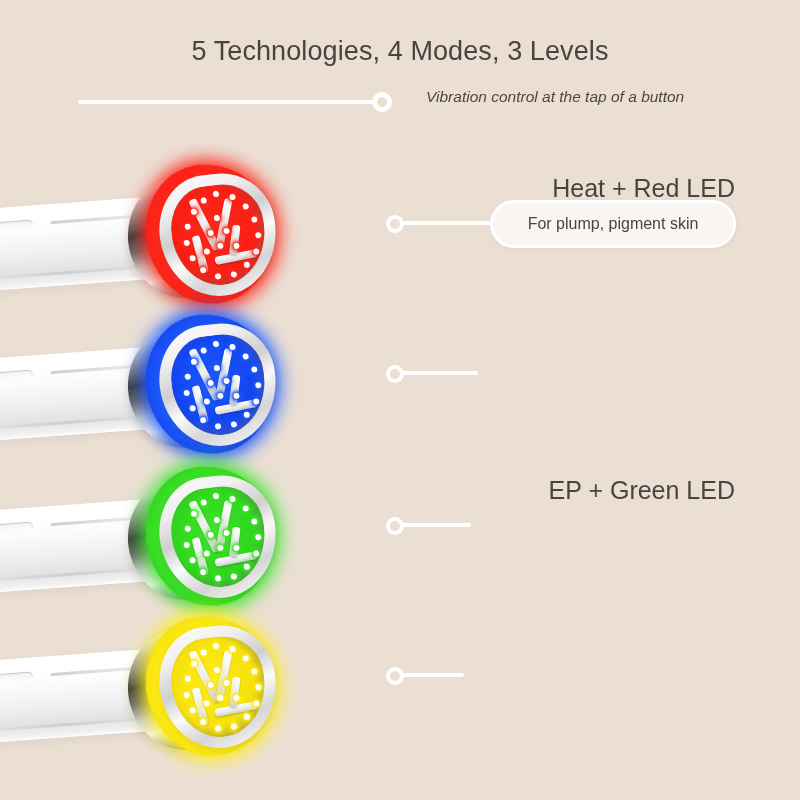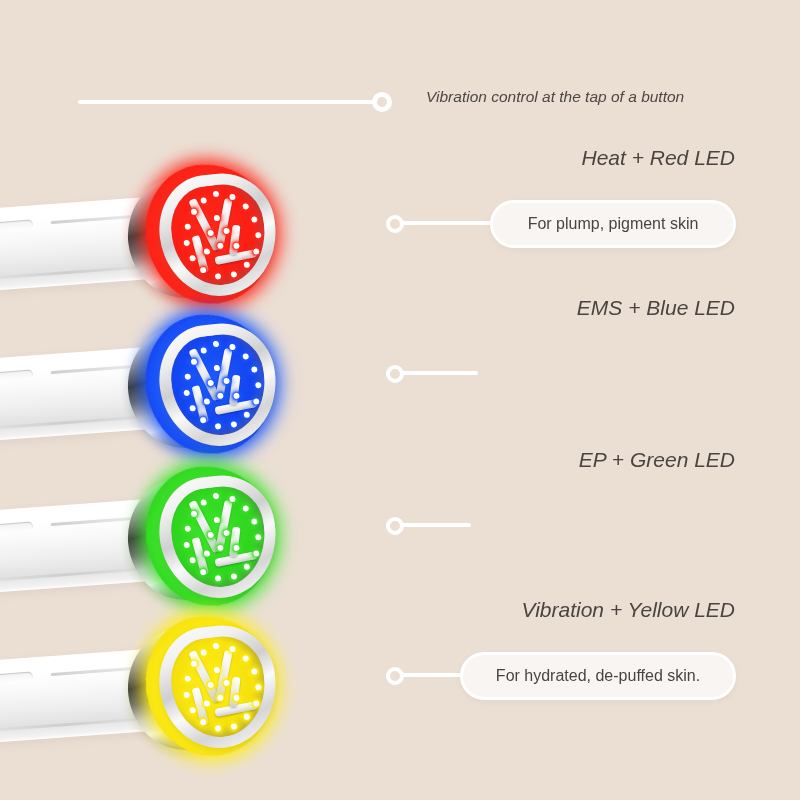--- a/index.html
+++ b/index.html
@@ -209,23 +209,22 @@
   .led {
     position: absolute;
     width: 6px; height: 6px;
     border-radius: 50%;
   }
 
   
   .mode-heading {
     position: absolute;
     right: 65px;
-    top: 8px;
-    font-size: 21px;
-    font-style: italic;
+    top: 36px;
+    font-size: 25px;
     color: #4a4440;
     white-space: nowrap;
     text-align: right;
   }
   .pill {
     position: absolute;
     left: 490px;
     top: 62px;
     height: 48px;
     border-radius: 24px;
@@ -279,20 +278,21 @@
   .row.r0 .conn-line { width: 93px; }
   .row.r1 .conn-line { width: 77px; }
   .row.r2 .conn-line { width: 70px; }
   .row.r3 .conn-line { width: 63px; }
 </style>
 </head>
 <body>
 
 <div id="stage">
 
+  <div class="title">5 Technologies, 4 Modes, 3 Levels</div>
 
   <div class="header-connector">
     <div class="hc-line"></div>
     <div class="hc-ring"></div>
   </div>
 
   <div class="subtitle">Vibration control at the tap of a button</div>
 
   <div class="row r0">
     <div class="device">
@@ -381,21 +381,20 @@
             <div class="led" style="left: 33px; top: 11px; background: rgb(255, 255, 255); box-shadow: rgb(30, 92, 255) 0px 0px 5px 2px, rgb(19, 68, 240) 0px 0px 2px 1px;"></div>
             <div class="led" style="left: 44px; top: 30px; background: rgb(255, 255, 255); box-shadow: rgb(30, 92, 255) 0px 0px 5px 2px, rgb(19, 68, 240) 0px 0px 2px 1px;"></div>
             <div class="led" style="left: 52px; top: 44px; background: rgb(255, 255, 255); box-shadow: rgb(30, 92, 255) 0px 0px 5px 2px, rgb(19, 68, 240) 0px 0px 2px 1px;"></div>
             <div class="led" style="left: 44px; top: 58px; background: rgb(255, 255, 255); box-shadow: rgb(30, 92, 255) 0px 0px 5px 2px, rgb(19, 68, 240) 0px 0px 2px 1px;"></div>
             <div class="led" style="left: 36px; top: 44px; background: rgb(255, 255, 255); box-shadow: rgb(30, 92, 255) 0px 0px 5px 2px, rgb(19, 68, 240) 0px 0px 2px 1px;"></div>
             <div class="led" style="left: 60px; top: 60px; background: rgb(255, 255, 255); box-shadow: rgb(30, 92, 255) 0px 0px 5px 2px, rgb(19, 68, 240) 0px 0px 2px 1px;"></div>
             <div class="led" style="left: 30px; top: 62px; background: rgb(255, 255, 255); box-shadow: rgb(30, 92, 255) 0px 0px 5px 2px, rgb(19, 68, 240) 0px 0px 2px 1px;"></div>
           </div>
       </div>
     </div>
-    <div class="mode-heading">EMS + Blue LED</div>
     <div class="connector">
       <div class="conn-ring"></div>
       <div class="conn-line"></div>
     </div>
   </div>
 
   <div class="row r2">
     <div class="device">
       <div class="handle">
         <div class="handle-btn"></div>
@@ -479,23 +478,19 @@
             <div class="led" style="left: 33px; top: 11px; background: rgb(255, 255, 255); box-shadow: rgb(255, 238, 24) 0px 0px 5px 2px, rgb(245, 224, 12) 0px 0px 2px 1px;"></div>
             <div class="led" style="left: 44px; top: 30px; background: rgb(255, 255, 255); box-shadow: rgb(255, 238, 24) 0px 0px 5px 2px, rgb(245, 224, 12) 0px 0px 2px 1px;"></div>
             <div class="led" style="left: 52px; top: 44px; background: rgb(255, 255, 255); box-shadow: rgb(255, 238, 24) 0px 0px 5px 2px, rgb(245, 224, 12) 0px 0px 2px 1px;"></div>
             <div class="led" style="left: 44px; top: 58px; background: rgb(255, 255, 255); box-shadow: rgb(255, 238, 24) 0px 0px 5px 2px, rgb(245, 224, 12) 0px 0px 2px 1px;"></div>
             <div class="led" style="left: 36px; top: 44px; background: rgb(255, 255, 255); box-shadow: rgb(255, 238, 24) 0px 0px 5px 2px, rgb(245, 224, 12) 0px 0px 2px 1px;"></div>
             <div class="led" style="left: 60px; top: 60px; background: rgb(255, 255, 255); box-shadow: rgb(255, 238, 24) 0px 0px 5px 2px, rgb(245, 224, 12) 0px 0px 2px 1px;"></div>
             <div class="led" style="left: 30px; top: 62px; background: rgb(255, 255, 255); box-shadow: rgb(255, 238, 24) 0px 0px 5px 2px, rgb(245, 224, 12) 0px 0px 2px 1px;"></div>
           </div>
       </div>
     </div>
-    <div class="mode-heading">Vibration + Yellow LED</div>
     <div class="connector">
       <div class="conn-ring"></div>
       <div class="conn-line"></div>
     </div>
-    <div class="pill">
-      <span>For hydrated, de-puffed skin.</span>
-    </div>
   </div>
 
 </div>
 
 </body></html>

